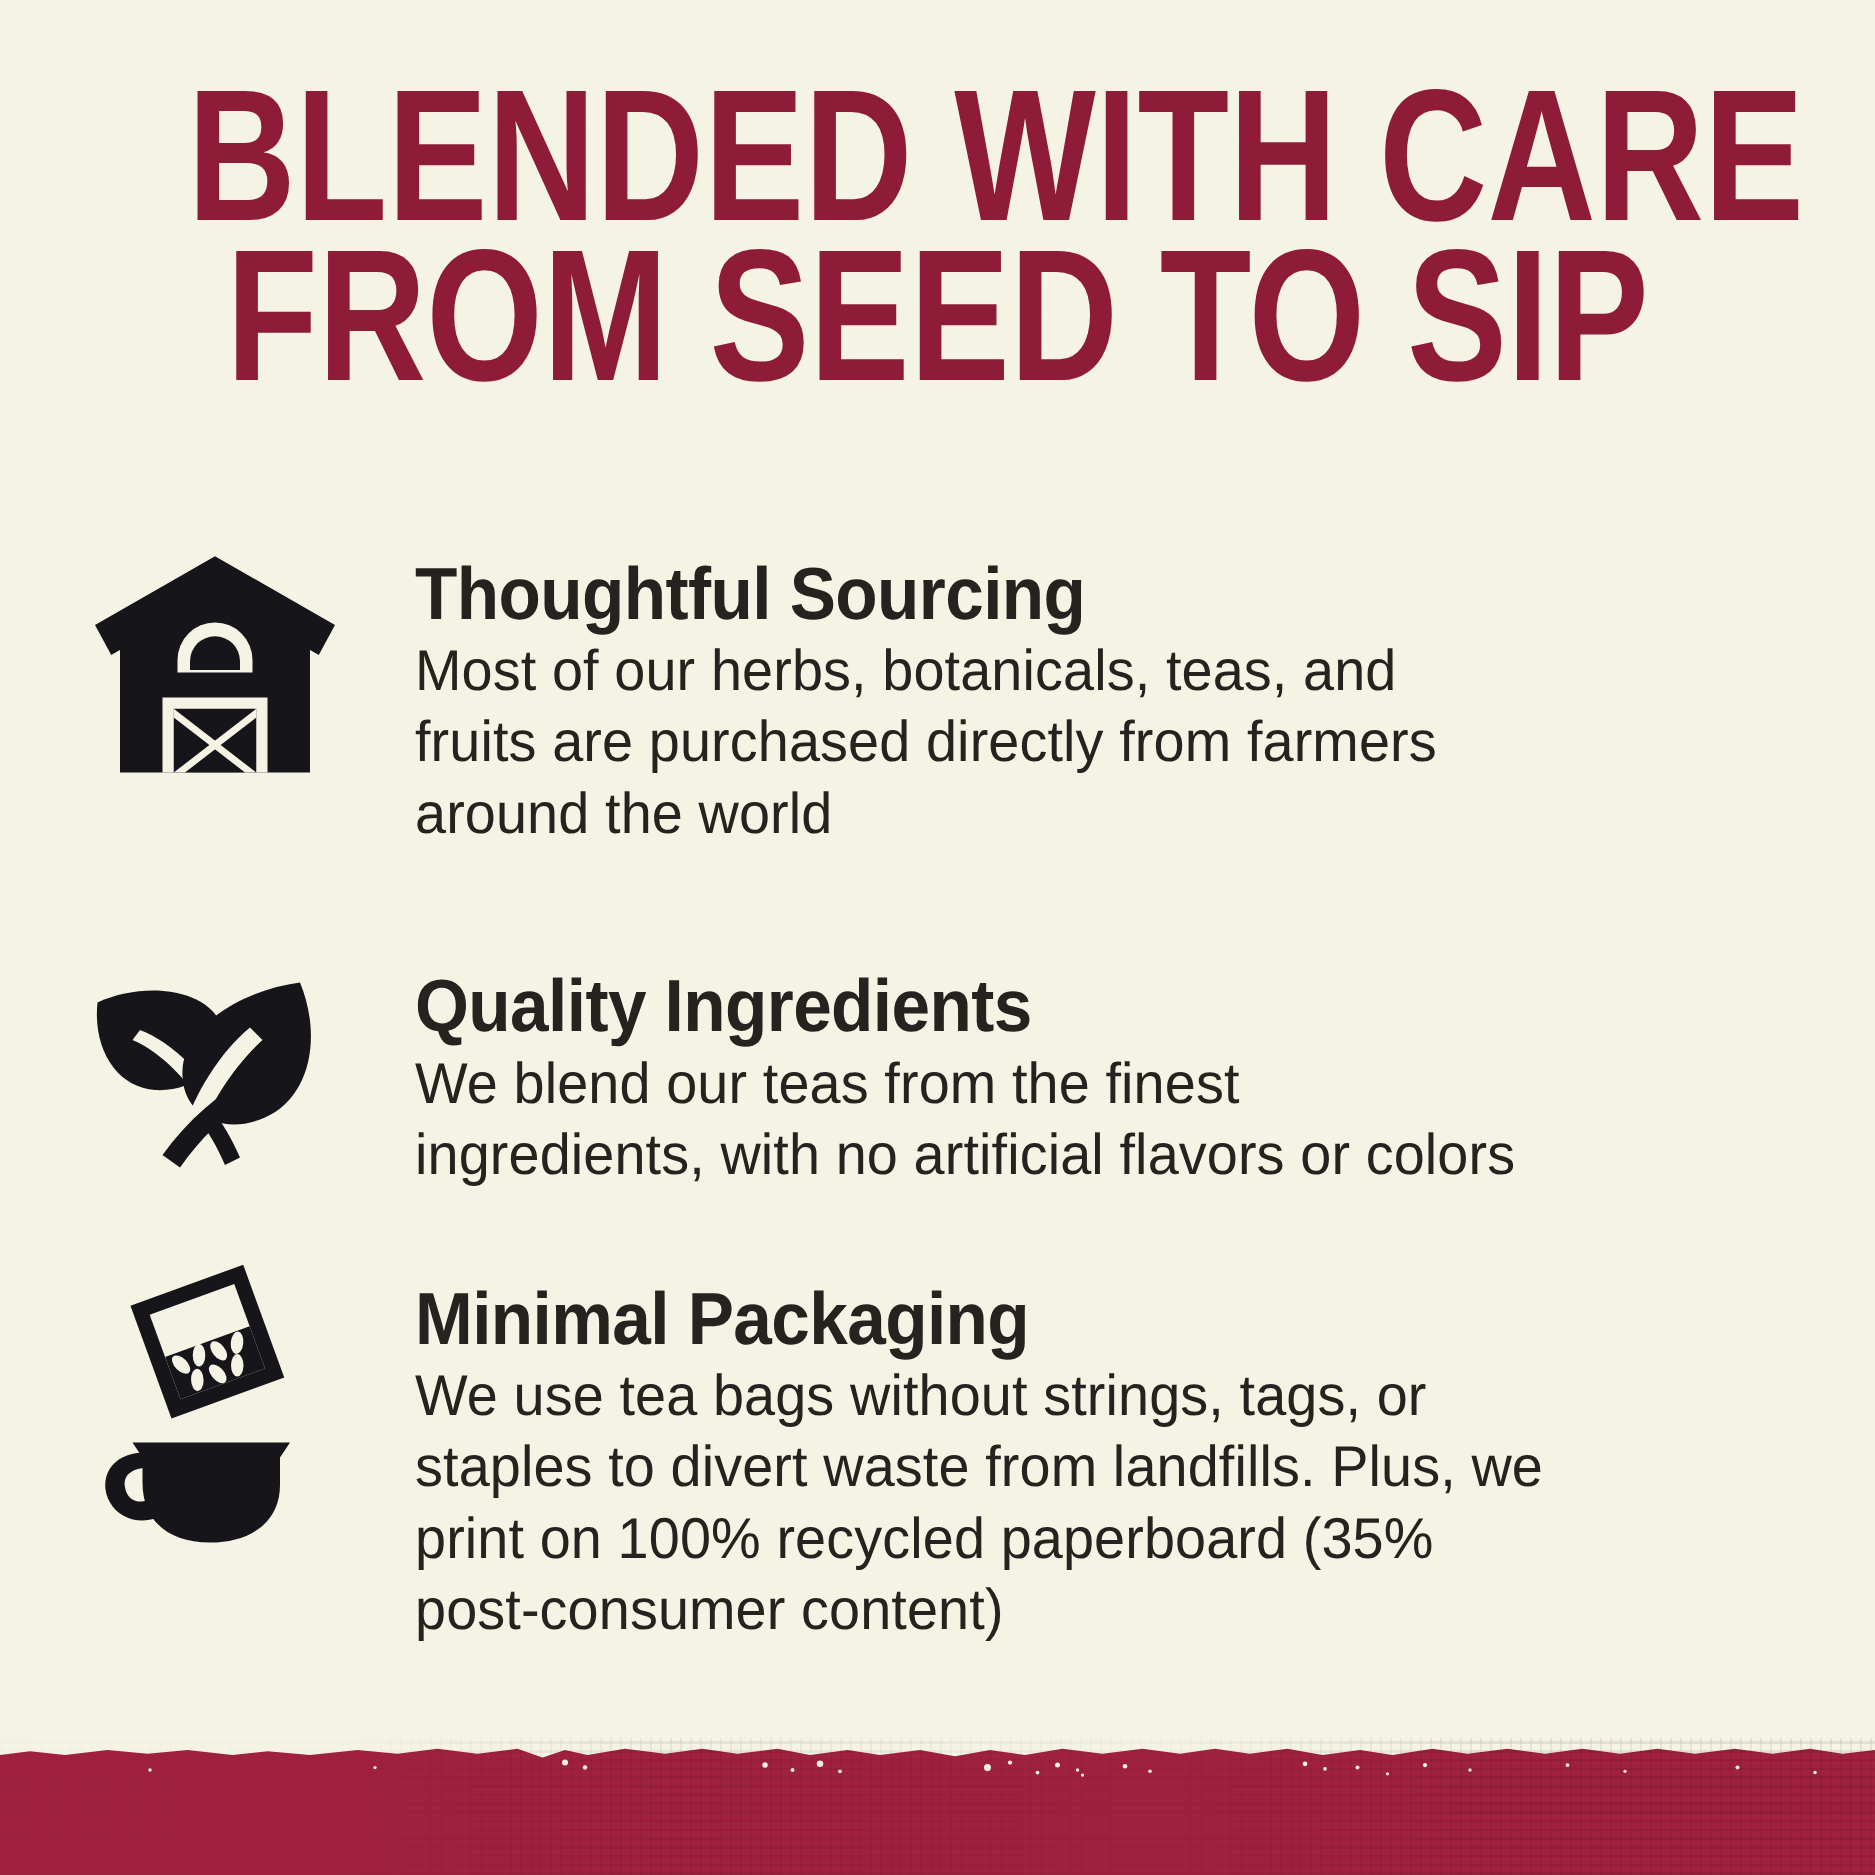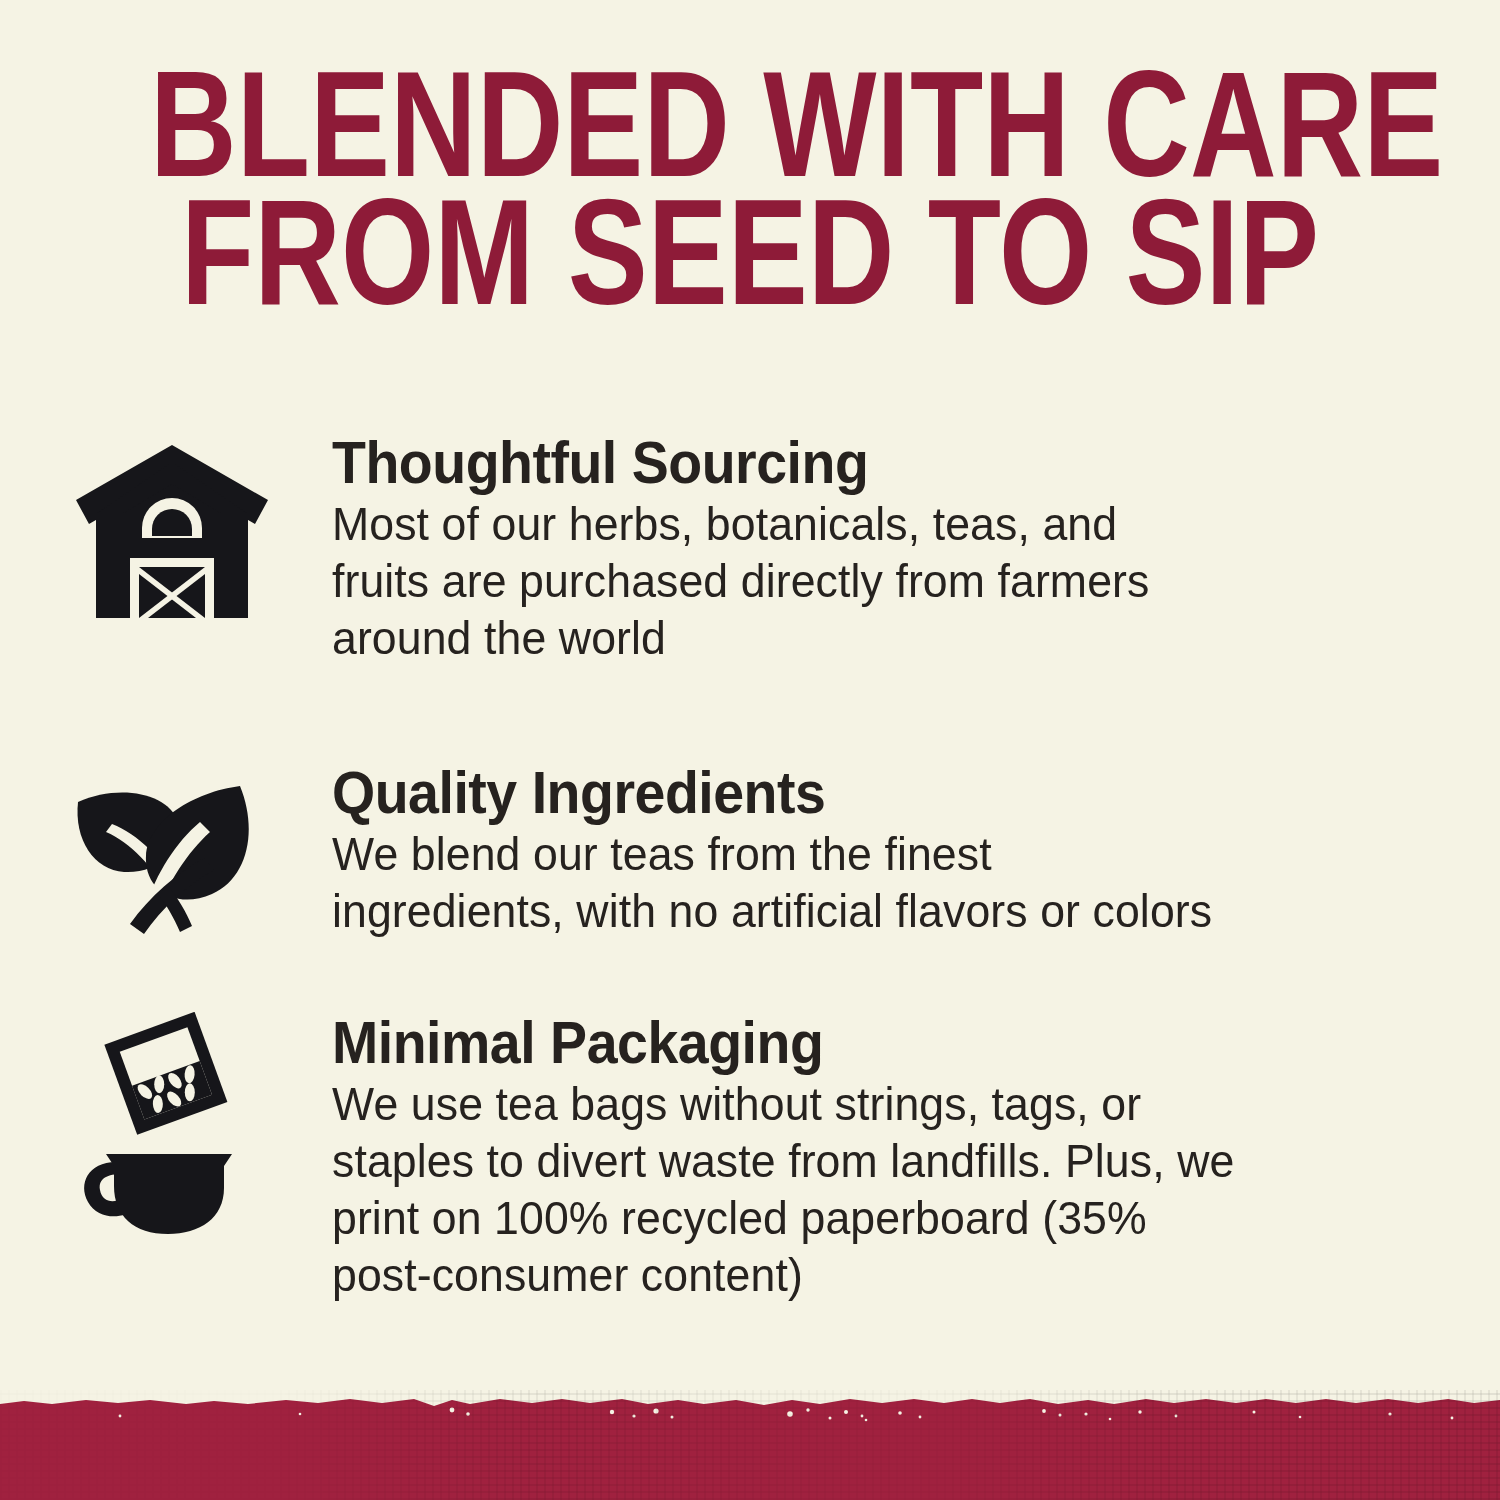--- a/index.html
+++ b/index.html
@@ -62,21 +62,21 @@
     top: 0;
     width: 200px;
     height: 200px;
   }
   .feature-icon svg { display: block; }
 
   .feature-text {
     position: absolute;
     left: 332px;
     width: 1030px;
-    top: 0;
+    top: 12px;
   }
   .feature-title {
     color: #26221F;
     font-family: "Liberation Sans Narrow", "Liberation Sans", sans-serif;
     font-weight: 700;
     font-size: 59px;
     line-height: 62px;
     letter-spacing: -0.5px;
     transform: scaleX(0.94);
     transform-origin: 0 50%;

